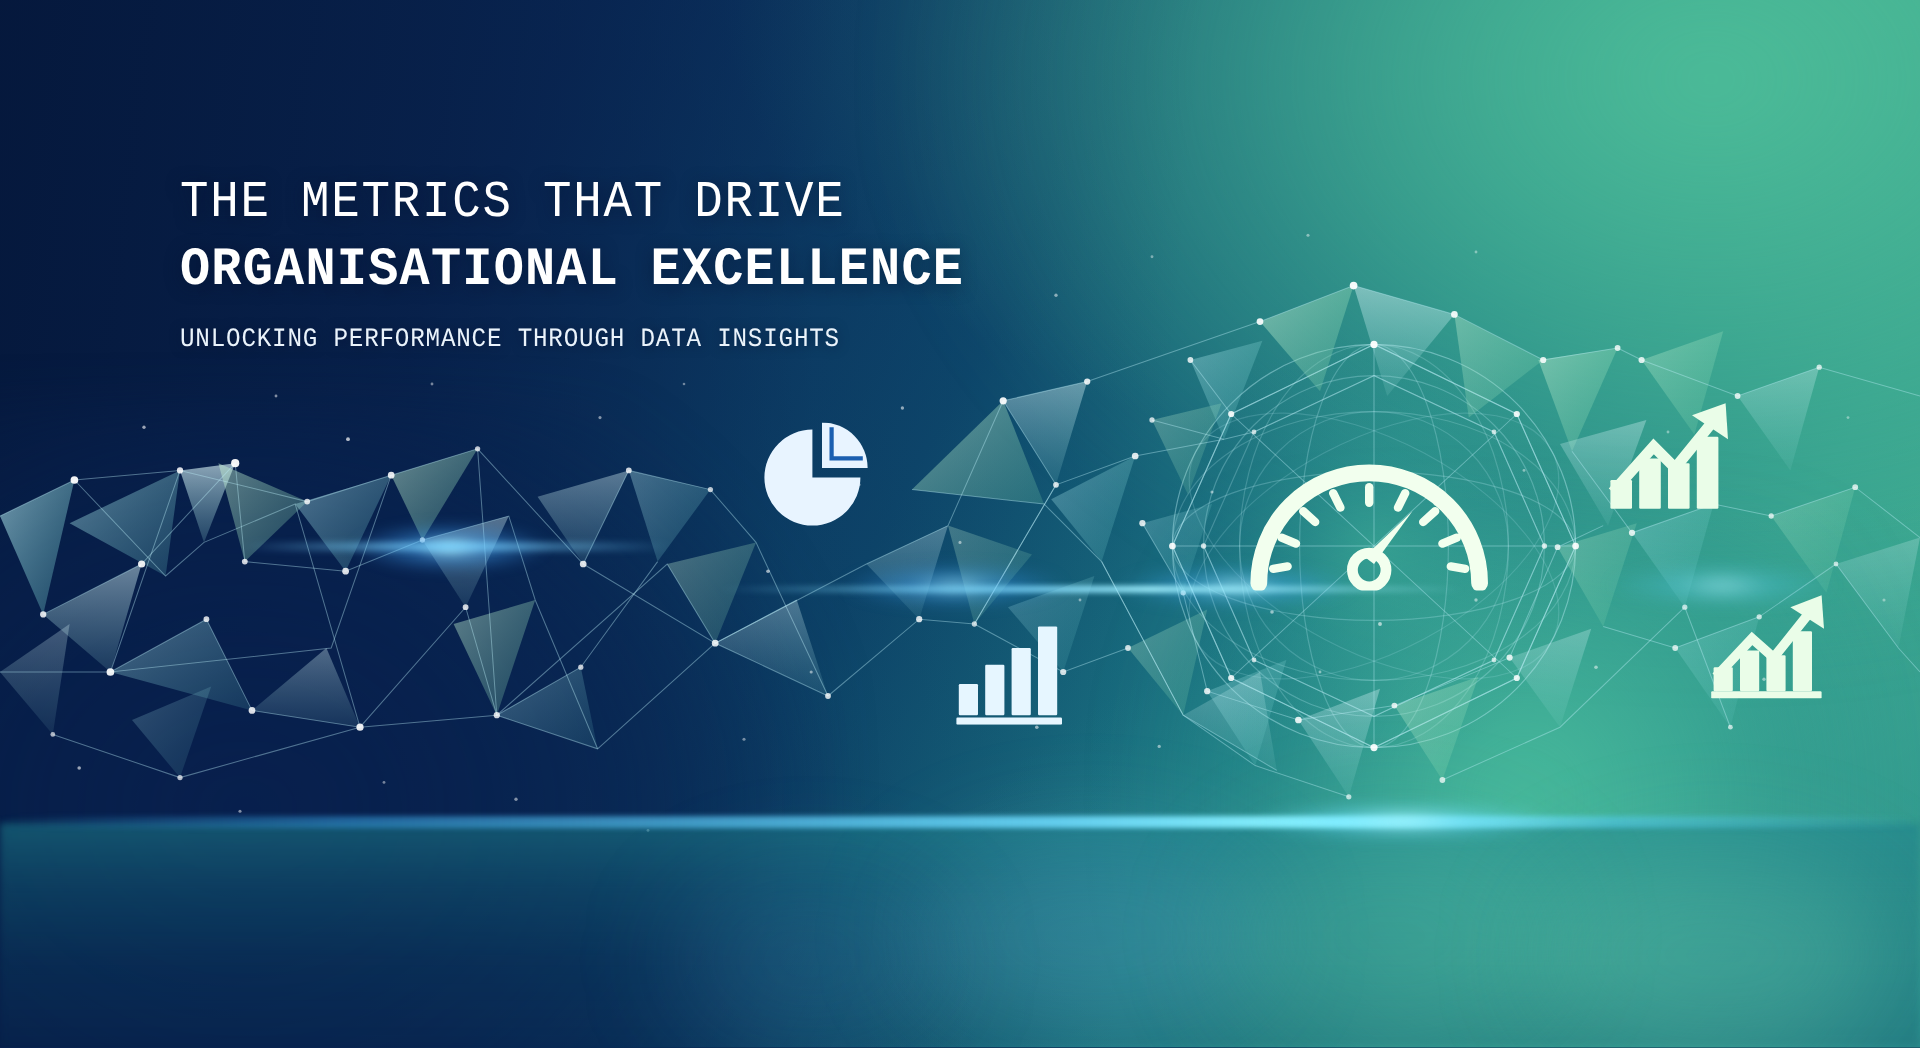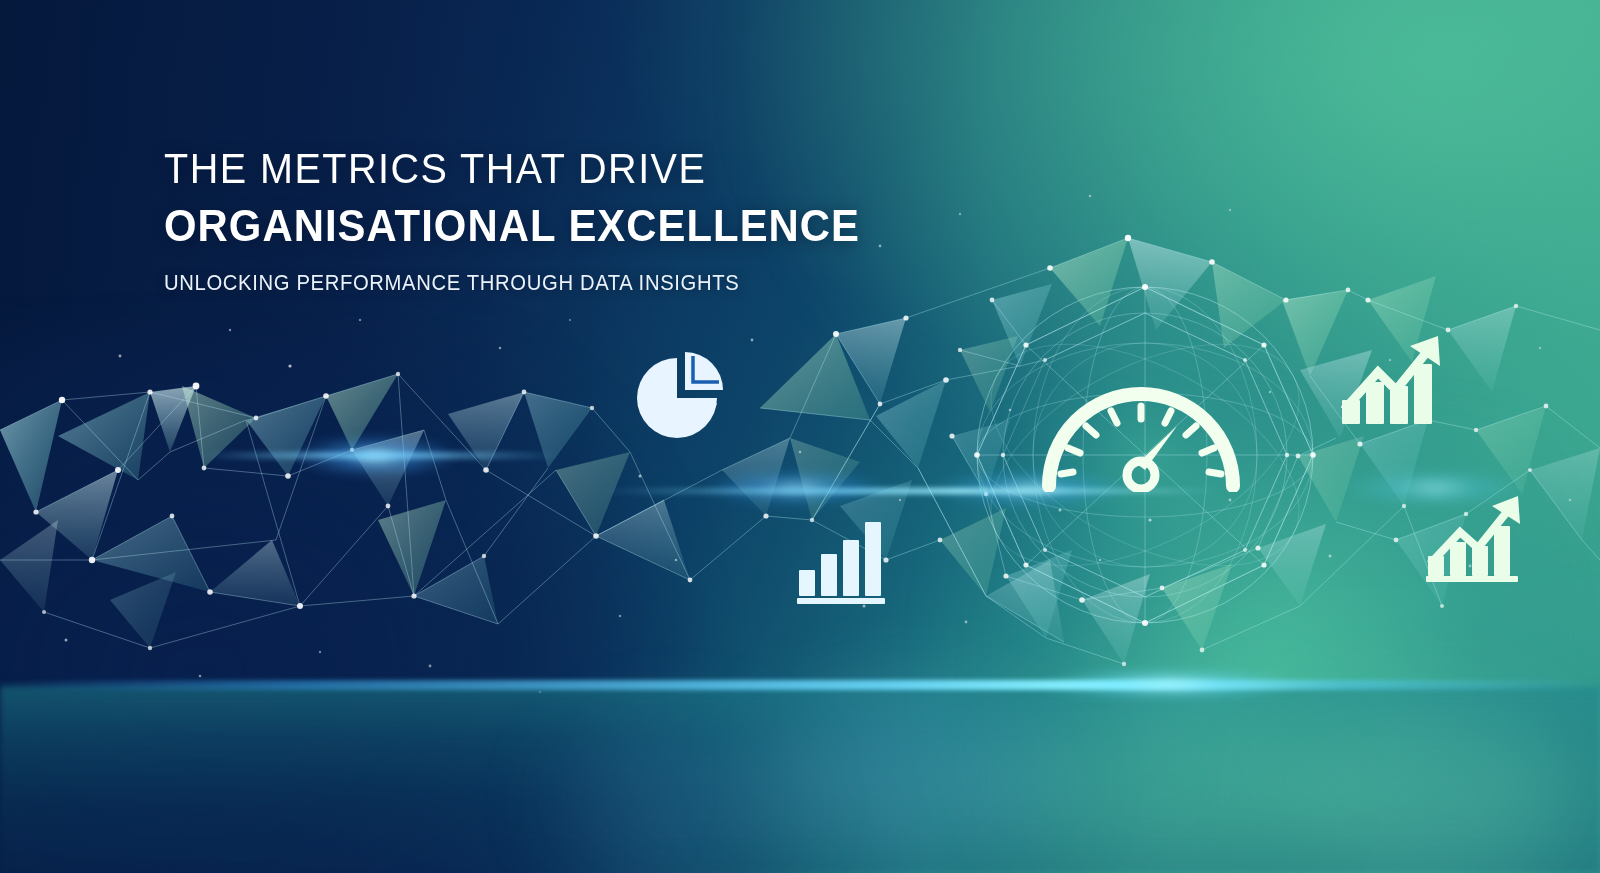--- a/index.html
+++ b/index.html
@@ -74,23 +74,24 @@
   .flare {
     position:absolute; border-radius:50%;
     pointer-events:none;
   }
 
   
   svg.layer { position:absolute; left:0; top:0; width:1600px; height:873px; }
 
   
   .headline {
-    position:absolute; left:164px; top:146px;
+    position:absolute; left:150px; top:146px;
     width:760px;
     text-shadow:0 2px 14px rgba(0,20,50,.55);
+    font-family:Liberation Mono, monospace;
   }
   .title-line1 {
     display:block;
     color:#ffffff;
     font-size:43px;
     font-weight:300;
     letter-spacing:1.6px;
     line-height:1.05;
     transform:scaleX(.92);
     transform-origin:left center;

